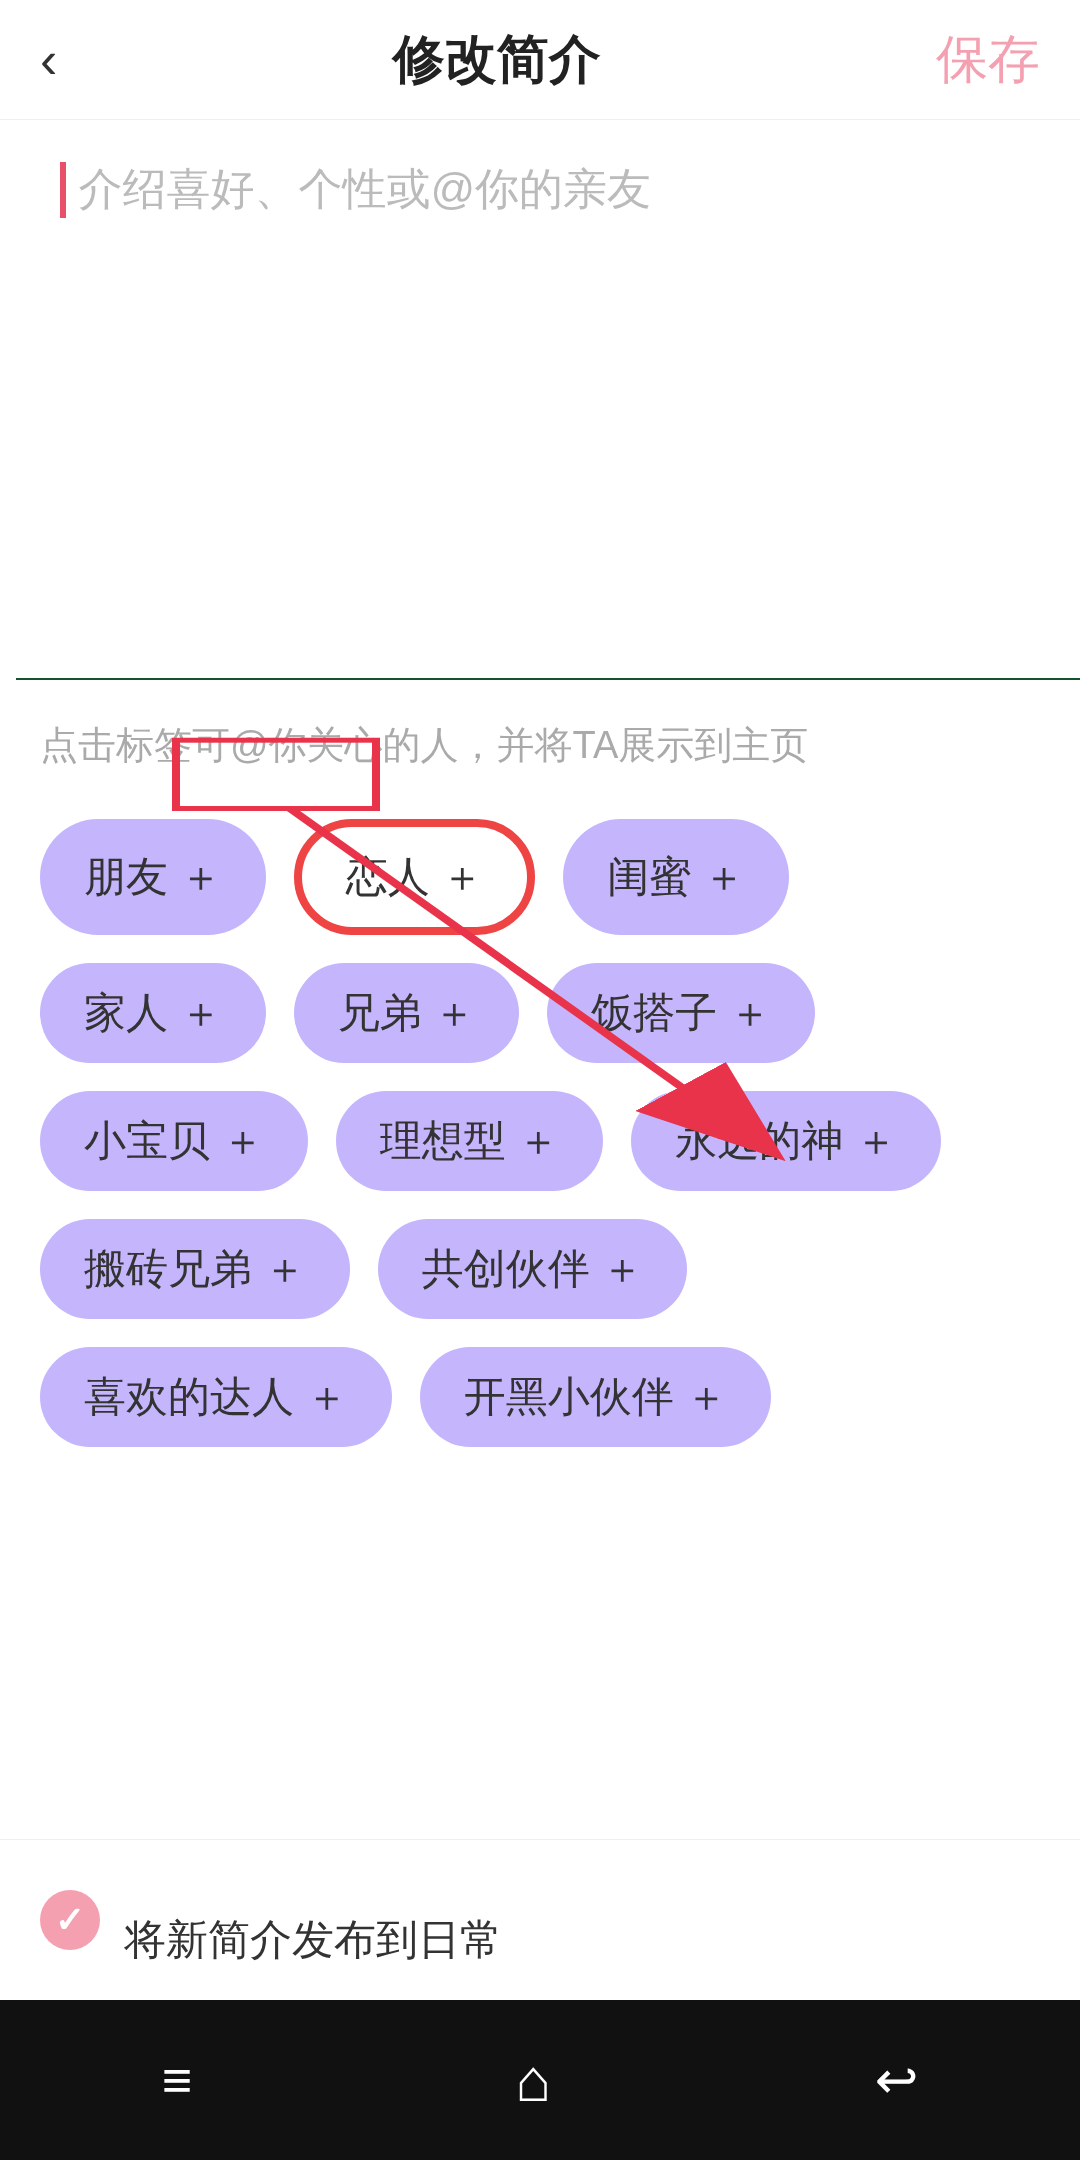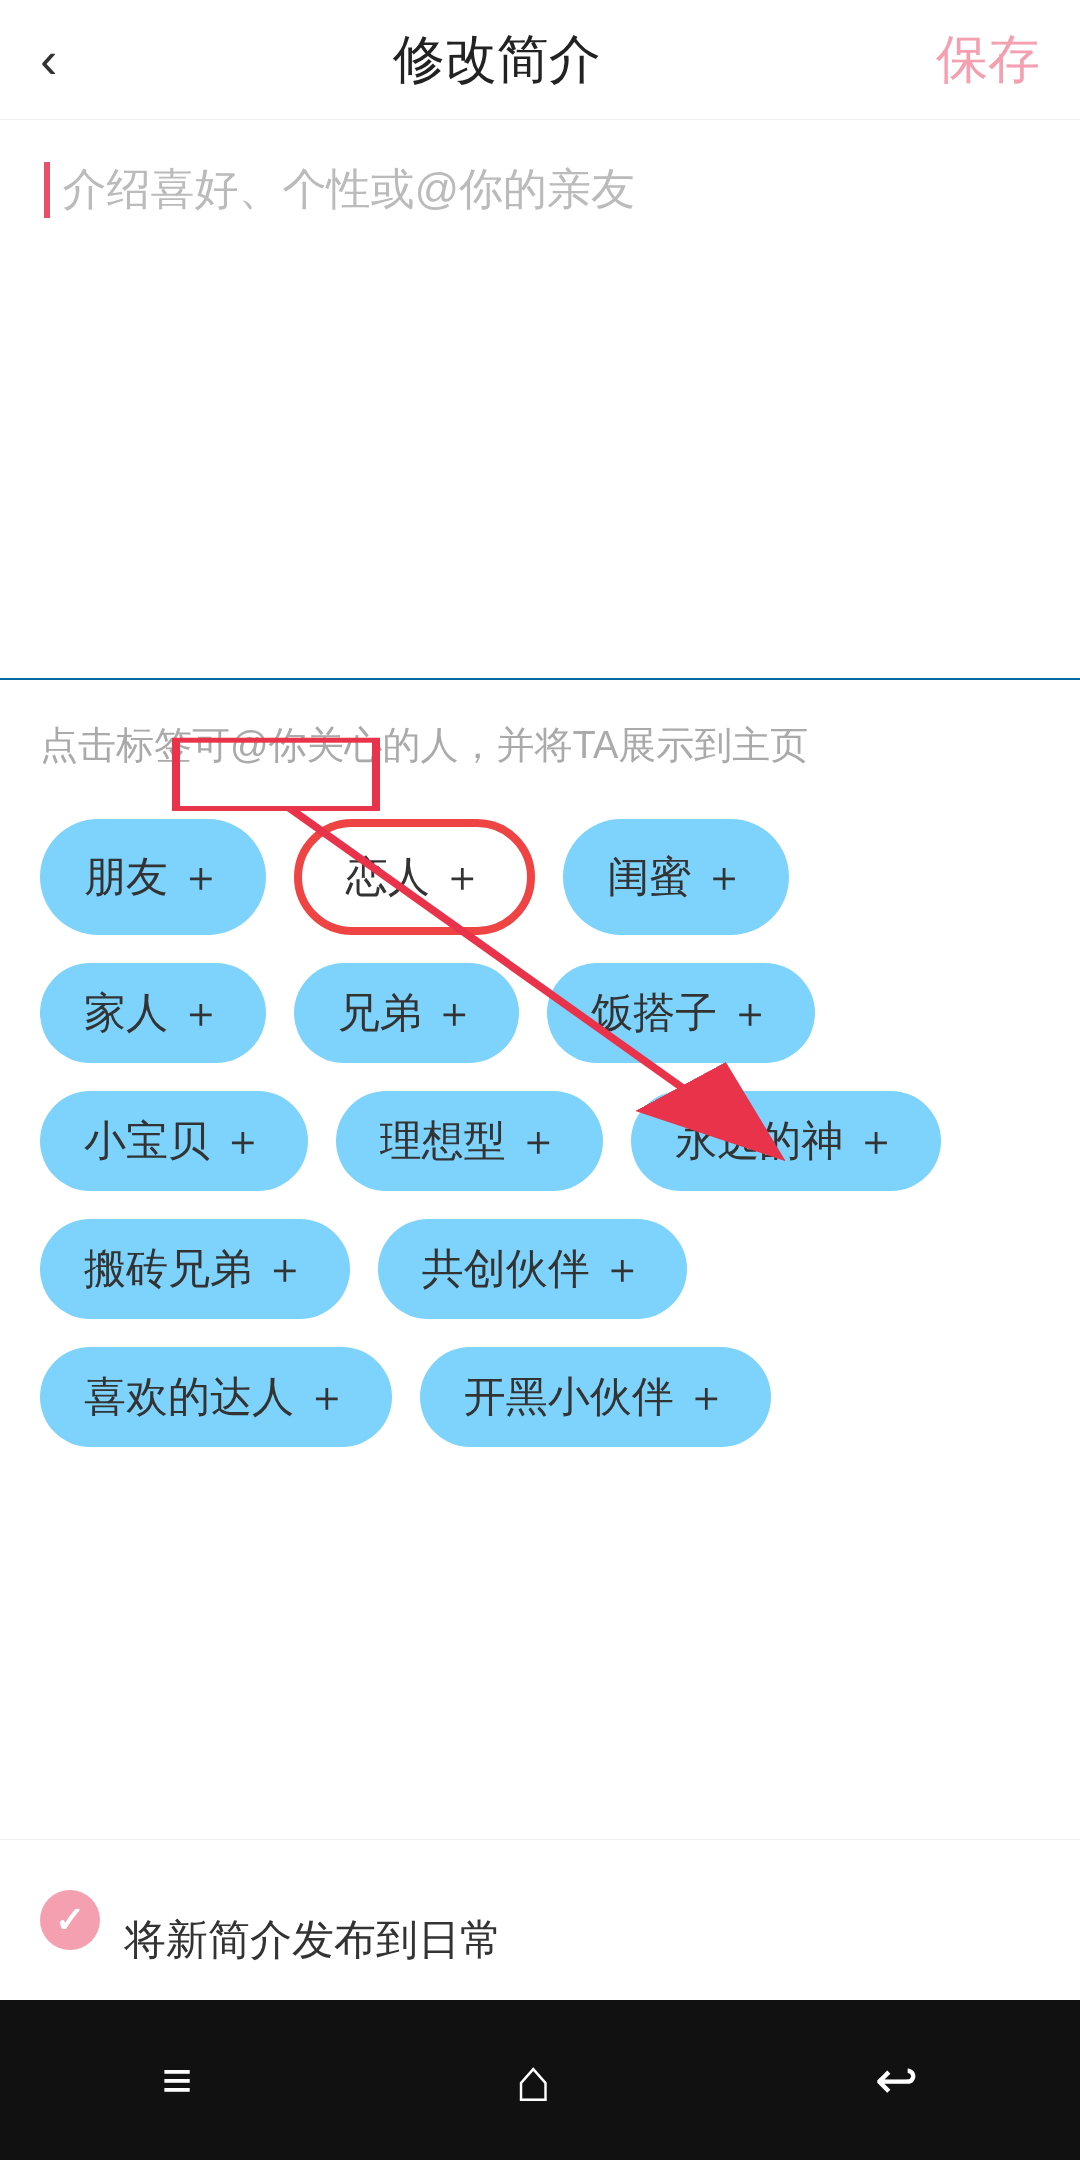--- a/index.html
+++ b/index.html
@@ -23,37 +23,38 @@
       border-bottom: 1px solid #f0f0f0;
     }
     .back-btn {
       font-size: 52px;
       color: #333;
       cursor: pointer;
       font-weight: 300;
     }
     .header-title {
       font-size: 52px;
-      font-weight: 400;
+      font-weight: 700;
       color: #222;
     }
     .save-btn {
       font-size: 52px;
       color: #f4a0b0;
       cursor: pointer;
       font-weight: 400;
       text-align: center;
     }
 
     
     .bio-area {
       padding: 40px 40px 40px 44px;
       min-height: 560px;
-      border-bottom: 2px solid #0369a1;
+      border-bottom: 2px solid #14532d;
       position: relative;
+      margin-left: 16px;
     }
     .bio-cursor {
       display: inline-block;
       width: 6px;
       height: 56px;
       background: #e8506a;
       vertical-align: middle;
       margin-right: 8px;
     }
     .bio-placeholder {
@@ -71,21 +72,21 @@
       font-size: 38px;
       color: #aaa;
       margin-bottom: 48px;
     }
     .tags-grid {
       display: flex;
       flex-wrap: wrap;
       gap: 28px;
     }
     .tag-item {
-      background: #7dd3fc;
+      background: #c4b5fd;
       border-radius: 60px;
       padding: 22px 44px;
       font-size: 42px;
       color: #333;
       cursor: pointer;
       display: flex;
       align-items: center;
       gap: 12px;
       white-space: nowrap;
     }

